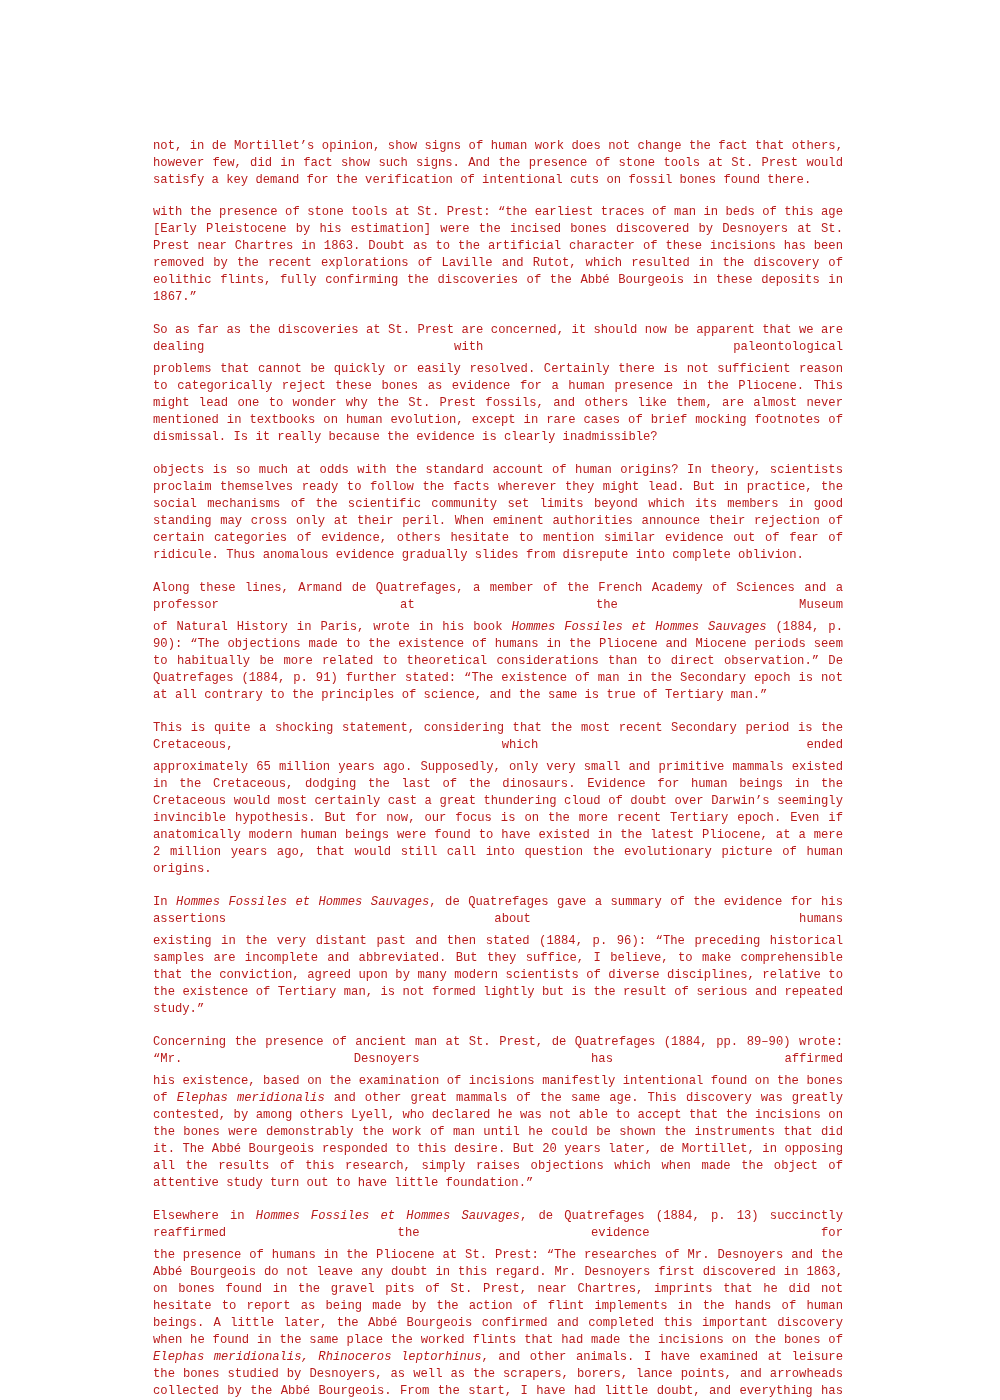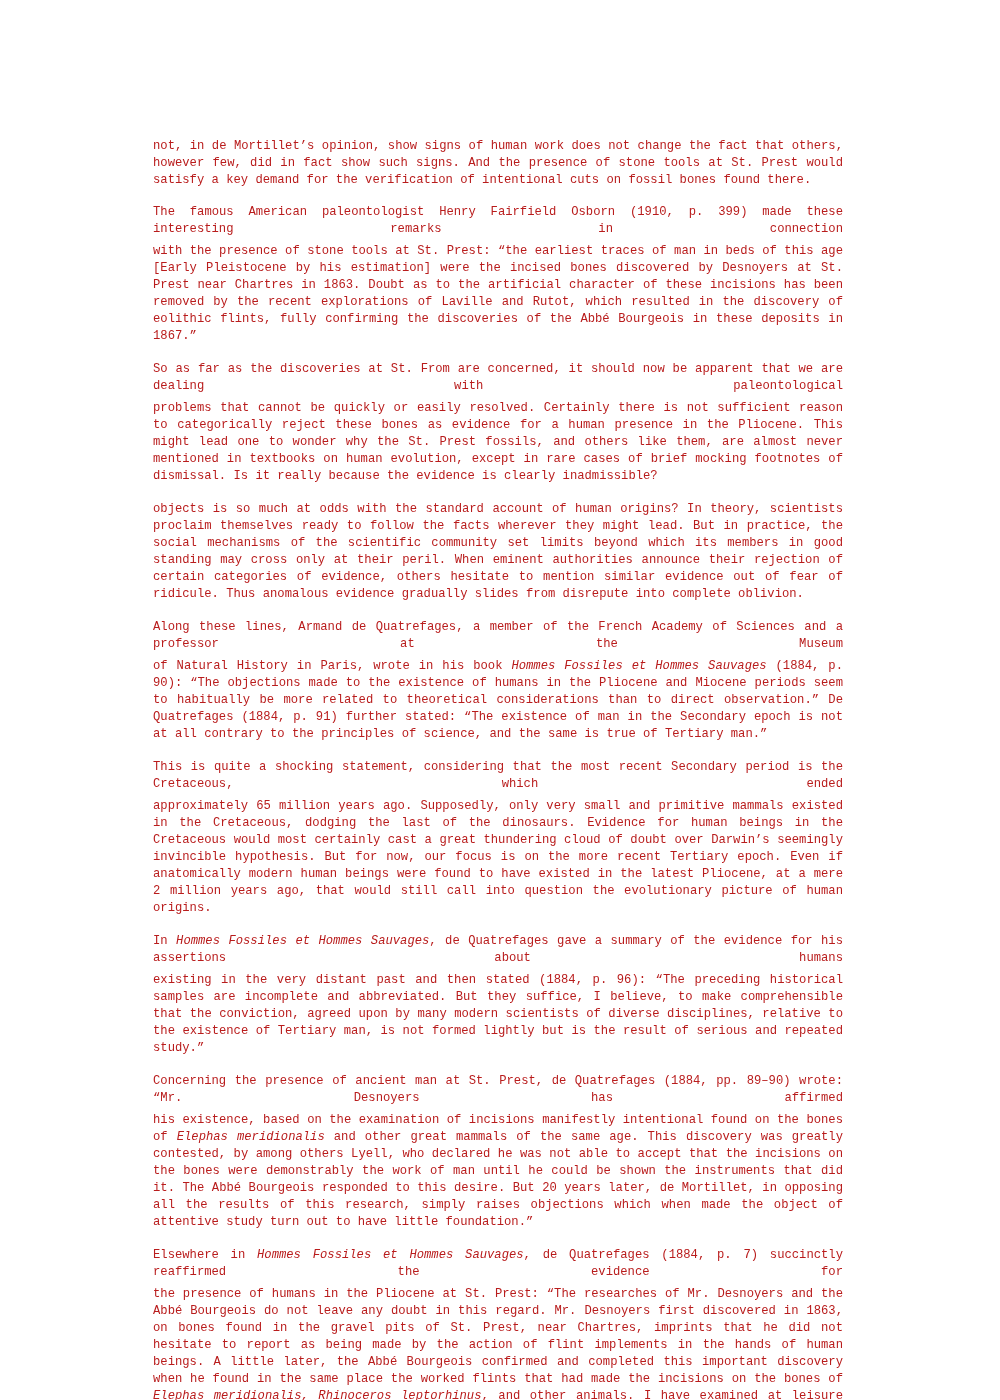--- a/index.html
+++ b/index.html
@@ -31,26 +31,25 @@
 </head>
 <body>
 
 <div class="page">
 
   <p class="para first">
     <span>not, in de Mortillet’s opinion, show signs of human work does not change the fact that others, however few, did in fact show such signs. And the presence of stone tools at St. Prest would satisfy a key demand for the verification of intentional cuts on fossil bones found there.</span>
   </p>
 
   <p class="para">
-    <span class="lead">The famous American paleontologist Henry Fairfield Osborn (1910, p. 399) made these interesting remarks in connection</span>
     <span>with the presence of stone tools at St. Prest: “the earliest traces of man in beds of this age [Early Pleistocene by his estimation] were the incised bones discovered by Desnoyers at St. Prest near Chartres in 1863. Doubt as to the artificial character of these incisions has been removed by the recent explorations of Laville and Rutot, which resulted in the discovery of eolithic flints, fully confirming the discoveries of the Abbé Bourgeois in these deposits in 1867.”</span>
   </p>
 
   <p class="para">
-    <span class="lead">So as far as the discoveries at St. From are concerned, it should now be apparent that we are dealing with paleontological</span>
+    <span class="lead">So as far as the discoveries at St. Prest are concerned, it should now be apparent that we are dealing with paleontological</span>
     <span>problems that cannot be quickly or easily resolved. Certainly there is not sufficient reason to categorically reject these bones as evidence for a human presence in the Pliocene. This might lead one to wonder why the St. Prest fossils, and others like them, are almost never mentioned in textbooks on human evolution, except in rare cases of brief mocking footnotes of dismissal. Is it really because the evidence is clearly inadmissible?</span>
   </p>
 
   <p class="para">
     <span>objects is so much at odds with the standard account of human origins? In theory, scientists proclaim themselves ready to follow the facts wherever they might lead. But in practice, the social mechanisms of the scientific community set limits beyond which its members in good standing may cross only at their peril. When eminent authorities announce their rejection of certain categories of evidence, others hesitate to mention similar evidence out of fear of ridicule. Thus anomalous evidence gradually slides from disrepute into complete oblivion.</span>
   </p>
 
   <p class="para">
     <span class="lead">Along these lines, Armand de Quatrefages, a member of the French Academy of Sciences and a professor at the Museum</span>
     <span>of Natural History in Paris, wrote in his book </span><i>Hommes Fossiles et Hommes Sauvages</i><span> (1884, p. 90): “The objections made to the existence of humans in the Pliocene and Miocene periods seem to habitually be more related to theoretical considerations than to direct observation.” De Quatrefages (1884, p. 91) further stated: “The existence of man in the Secondary epoch is not at all contrary to the principles of science, and the same is true of Tertiary man.”</span>
@@ -65,21 +64,21 @@
     <span class="lead"><span>In </span><i>Hommes Fossiles et Hommes Sauvages</i><span>, de Quatrefages gave a summary of the evidence for his assertions about humans</span></span>
     <span>existing in the very distant past and then stated (1884, p. 96): “The preceding historical samples are incomplete and abbreviated. But they suffice, I believe, to make comprehensible that the conviction, agreed upon by many modern scientists of diverse disciplines, relative to the existence of Tertiary man, is not formed lightly but is the result of serious and repeated study.”</span>
   </p>
 
   <p class="para">
     <span class="lead">Concerning the presence of ancient man at St. Prest, de Quatrefages (1884, pp. 89–90) wrote: “Mr. Desnoyers has affirmed</span>
     <span>his existence, based on the examination of incisions manifestly intentional found on the bones of </span><i>Elephas meridionalis</i><span> and other great mammals of the same age. This discovery was greatly contested, by among others Lyell, who declared he was not able to accept that the incisions on the bones were demonstrably the work of man until he could be shown the instruments that did it. The Abbé Bourgeois responded to this desire. But 20 years later, de Mortillet, in opposing all the results of this research, simply raises objections which when made the object of attentive study turn out to have little foundation.”</span>
   </p>
 
   <p class="para">
-    <span class="lead"><span>Elsewhere in </span><i>Hommes Fossiles et Hommes Sauvages</i><span>, de Quatrefages (1884, p. 7) succinctly reaffirmed the evidence for</span></span>
+    <span class="lead"><span>Elsewhere in </span><i>Hommes Fossiles et Hommes Sauvages</i><span>, de Quatrefages (1884, p. 13) succinctly reaffirmed the evidence for</span></span>
     <span>the presence of humans in the Pliocene at St. Prest: “The researches of Mr. Desnoyers and the Abbé Bourgeois do not leave any doubt in this regard. Mr. Desnoyers first discovered in 1863, on bones found in the gravel pits of St. Prest, near Chartres, imprints that he did not hesitate to report as being made by the action of flint implements in the hands of human beings. A little later, the Abbé Bourgeois confirmed and completed this important discovery when he found in the same place the worked flints that had made the incisions on the bones of </span><i>Elephas meridionalis, Rhinoceros leptorhinus</i><span>, and other animals. I have examined at leisure the bones studied by Desnoyers, as well as the scrapers, borers, lance points, and arrowheads collected by the Abbé Bourgeois. From the start, I have had little doubt, and everything has been confirming that first impression. Thus man lived on the globe at the end of the Tertiary era. And he left traces of his industry; he had at this time both arms and tools. The honor of the first recognition of this fact, so little in accord with all that was believed only a short time ago, goes incontestably to Mr. Desnoyers.”</span>
   </p>
 
   <p class="para last">
     <span class="lead">Here it should be noted that it would of course be possible to more briefly summarize and paraphrase reports such as these.</span>
   </p>
 
 </div>
 
 </body></html>

